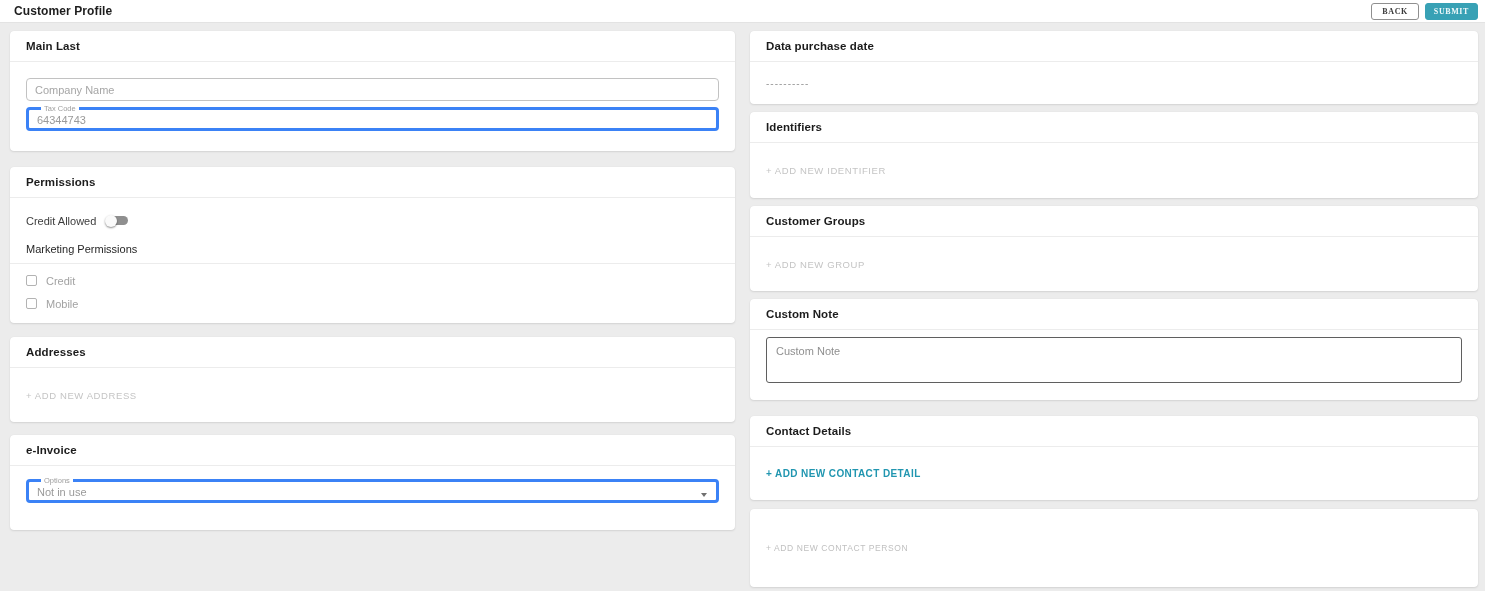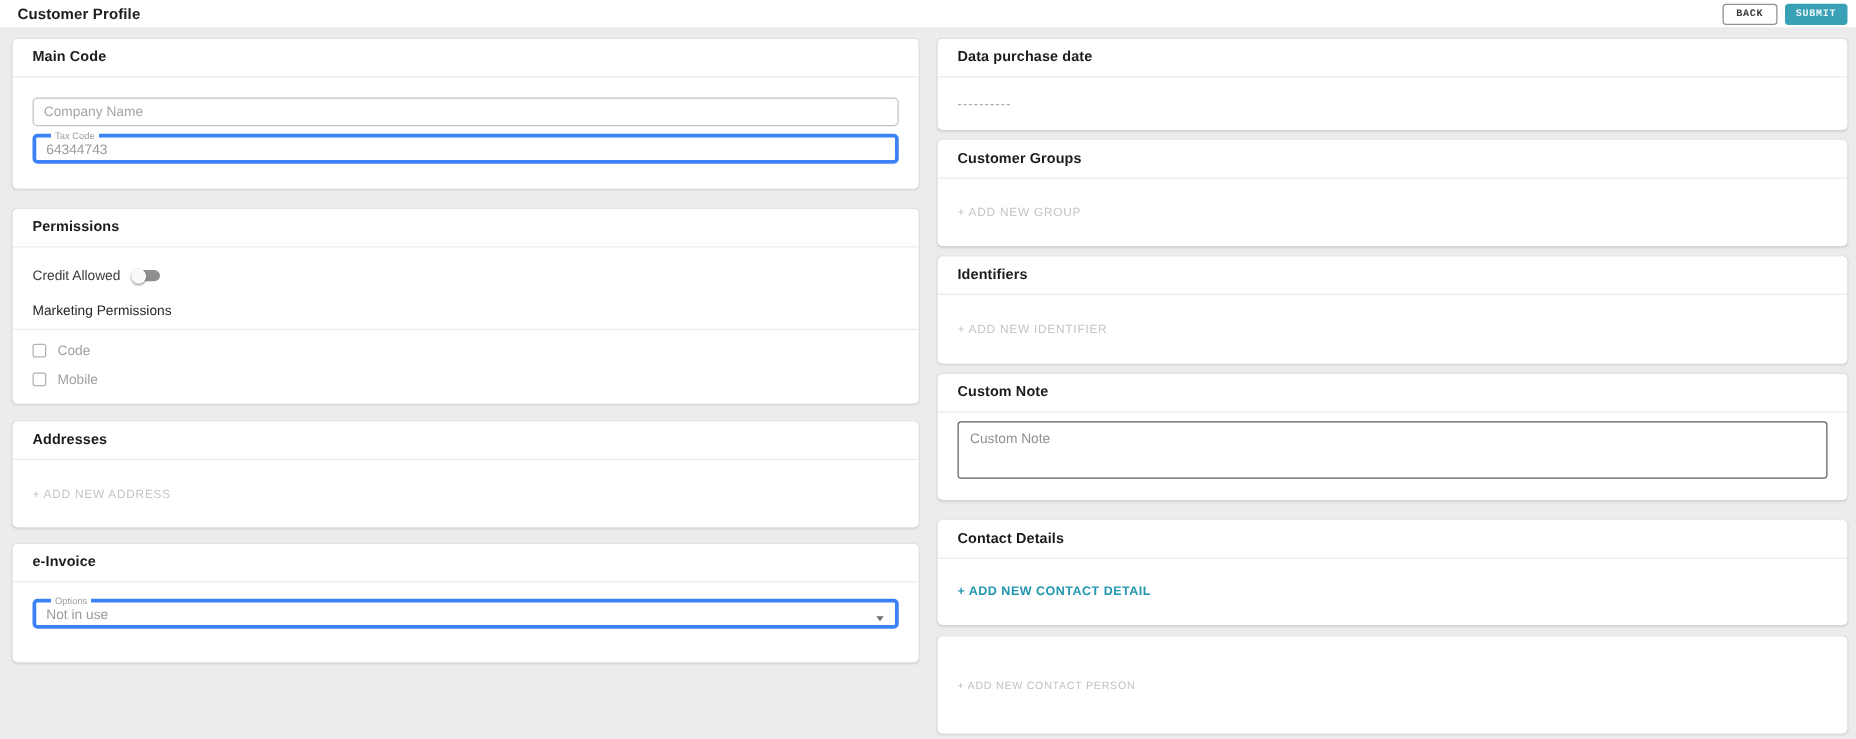--- a/index.html
+++ b/index.html
@@ -11,21 +11,21 @@
   }
   
   .topbar {
     height:23px; background:#fff; border-bottom:1px solid #e3e3e3;
     display:flex; align-items:center; padding:0 7px 0 14px;
   }
   .topbar .title { flex:1; font-size:12px; font-weight:700; color:#1d1d1d; letter-spacing:.1px; }
   .btn {
     height:17px; display:inline-flex; align-items:center; justify-content:center;
     border-radius:3px; font-size:8px; font-weight:700; letter-spacing:.6px;
-    cursor:pointer; font-family:Liberation Mono, monospace;
+    cursor:pointer; font-family:Liberation Serif, serif;
   }
   .btn-back { background:#fff; border:1px solid #8f8f8f; color:#3a3a3a; padding:0 10px; margin-right:6px; }
   .btn-submit { background:var(--accent-teal,#38a1b5); border:1px solid var(--accent-teal,#38a1b5); color:rgba(255,255,255,.92); padding:0 8px; }
   
   .content { display:flex; padding:8px 7px 0 10px; }
   .col-left  { width:725px; margin-right:15px; }
   .col-right { width:728px; }
   .card {
     background:#fff; border-radius:4px;
     box-shadow:0 1px 2px rgba(0,0,0,.10), 0 0 1px rgba(0,0,0,.08);
@@ -105,21 +105,21 @@
   <div class="title">Customer Profile</div>
   <button class="btn btn-back">BACK</button>
   <button class="btn btn-submit">SUBMIT</button>
 </div>
 
 <div class="content">
 
   <div class="col-left">
 
     <div class="card h120 mb16">
-      <div class="card-header">Main Code</div>
+      <div class="card-header">Main Last</div>
       <div style="padding:16px 16px 0;">
         <input class="text-input" type="text" placeholder="Company Name" style="">
         <fieldset class="outlined" style="margin-top:4px;">
           <legend>Tax Code</legend>
           <div class="field-value">64344743</div>
         </fieldset>
       </div>
     </div>
 
     <div class="card h156 mb14">
@@ -129,21 +129,21 @@
           <span class="lbl">Credit Allowed</span>
           <span class="switch">
             <span class="track"></span>
             <span class="thumb"></span>
           </span>
         </div>
         <div class="marketing-lbl">Marketing Permissions</div>
         <div class="full-divider"></div>
         <div class="check-row">
           <span class="checkbox"></span>
-          <span class="lbl">Code</span>
+          <span class="lbl">Credit</span>
         </div>
         <div class="check-row">
           <span class="checkbox"></span>
           <span class="lbl">Mobile</span>
         </div>
       </div>
     </div>
 
     <div class="card h85 mb13">
       <div class="card-header">Addresses</div>
@@ -167,31 +167,31 @@
 
   <div class="col-right">
 
     <div class="card h73 mb8">
       <div class="card-header">Data purchase date</div>
       <div class="center-body">
         <span class="dashes">----------</span>
       </div>
     </div>
 
+    <div class="card h86 mb8">
+      <div class="card-header">Identifiers</div>
+      <div class="center-body">
+        <span class="add-link">+ ADD NEW IDENTIFIER</span>
+      </div>
+    </div>
+
     <div class="card h85 mb8">
       <div class="card-header">Customer Groups</div>
       <div class="center-body">
         <span class="add-link">+ ADD NEW GROUP</span>
-      </div>
-    </div>
-
-    <div class="card h86 mb8">
-      <div class="card-header">Identifiers</div>
-      <div class="center-body">
-        <span class="add-link">+ ADD NEW IDENTIFIER</span>
       </div>
     </div>
 
     <div class="card h101 mb16">
       <div class="card-header">Custom Note</div>
       <div style="padding:7px 16px 0;">
         <textarea class="note" placeholder="Custom Note" style=""></textarea>
       </div>
     </div>
 

